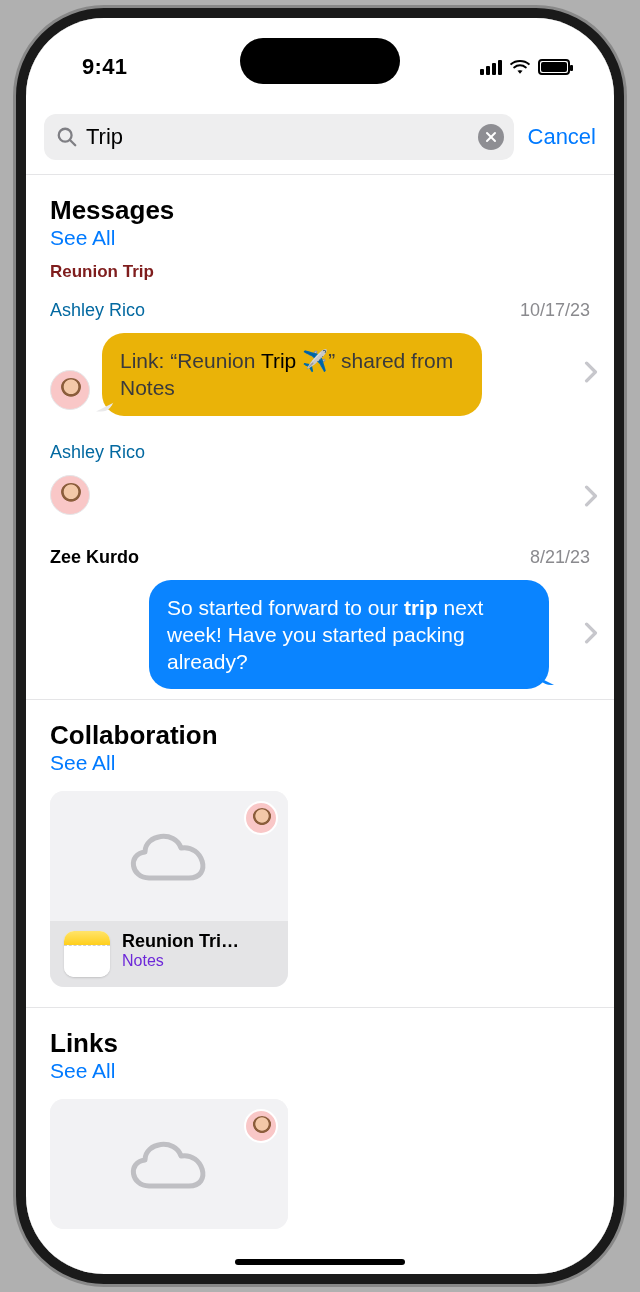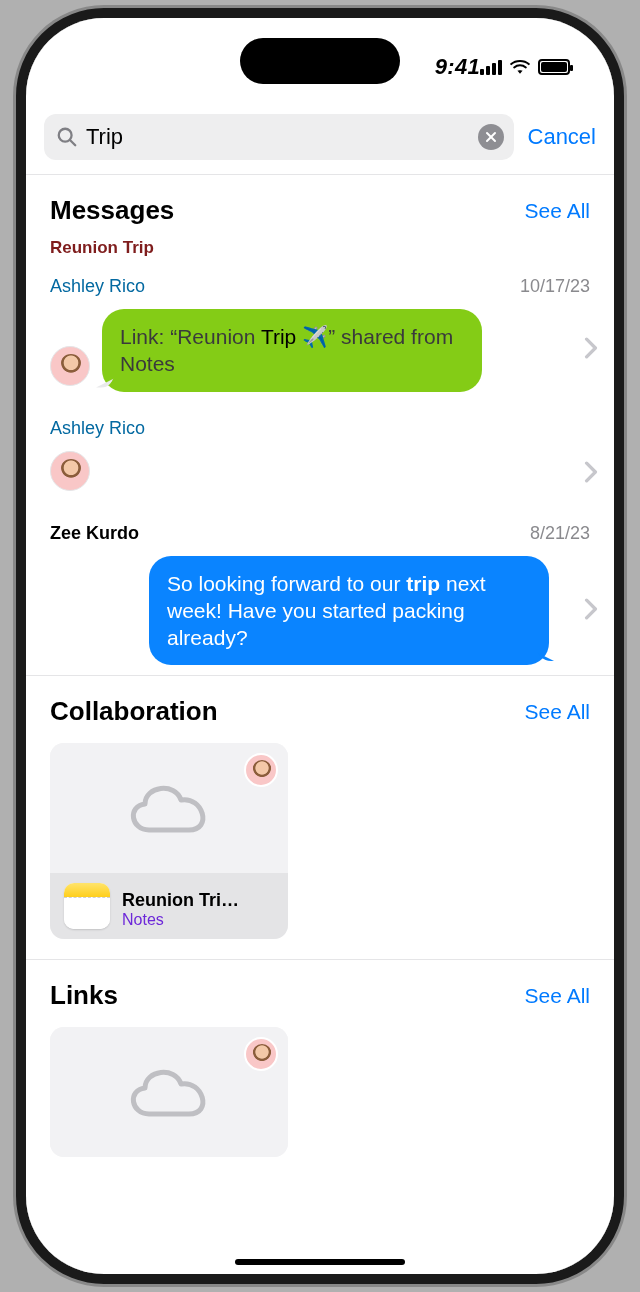--- a/index.html
+++ b/index.html
@@ -22,25 +22,24 @@
     background: #000;
     border-radius: 28px;
     z-index: 20;
   }
   
   .status-bar {
     position: absolute;
     top: 0; left: 0; right: 0;
     height: 78px;
     display: flex;
-    justify-content: flex-end;
+    justify-content: space-between;
     align-items: center;
     padding: 20px 44px 0 56px;
     z-index: 10;
-    font-style: italic;
   }
   .time { font-size: 22px; font-weight: 600; letter-spacing: 0.3px; }
   .status-icons { display: flex; gap: 8px; align-items: center; }
   .signal-bars { display: flex; align-items: flex-end; gap: 2px; height: 16px; }
   .signal-bars span { width: 4px; background: #000; border-radius: 1px; }
   .signal-bars span:nth-child(1){height:6px;} .signal-bars span:nth-child(2){height:9px;}
   .signal-bars span:nth-child(3){height:12px;} .signal-bars span:nth-child(4){height:15px;}
   .wifi { width:20px; height:16px; }
   .battery { width: 32px; height: 16px; border: 2px solid #000; border-radius: 4px; position: relative; }
   .battery::after { content: ""; position: absolute; right:-5px; top:4px; width:3px; height:6px; background:#000; border-radius:1px; }
@@ -74,22 +73,23 @@
     gap: 8px;
   }
   .search-icon { color:#7f7f84; }
   .search-text { flex:1; font-size: 22px; color:#000; }
   .clear-btn { width:26px; height:26px; border-radius:50%; background:#8e8e93; display:flex; align-items:center; justify-content:center; }
   .clear-btn svg { width:12px; height:12px; }
   .cancel-link { color:#007aff; font-size:22px; }
 
   .section { padding: 14px 0 0 0; border-bottom: 1px solid #e5e5e7; }
   .section-header {
-    display:flex; justify-content:space-between; align-items:center;
+    display:flex; justify-content:space-between; 
     padding: 6px 24px 6px 24px;
+    flex-direction: column;
   }
   .section-title { font-size:26px; font-weight:700; }
   .see-all { color:#007aff; font-size:21px; }
 
   .conv-label {
     padding: 6px 24px 2px 24px;
     font-size: 17px;
     font-weight: 700;
     color: #7f1d1d;
   }
@@ -123,21 +123,21 @@
   }
 
   .bubble {
     max-width: 380px;
     border-radius: 22px;
     padding: 14px 18px;
     font-size: 21px;
     line-height: 1.3;
     position:relative;
   }
-  .bubble.grey { background:#84cc16; color:#3a3a3c; }
+  .bubble.grey { background:#eab308; color:#3a3a3c; }
   .bubble.blue { background:#0a84ff; color:#fff; margin-left:auto; max-width:400px; }
   .bubble .hl-dark { font-weight:400; color:#000; }
   .bubble.blue .hl-light { font-weight:600; color:#fff; }
   .tail-right::after {
     content:""; position:absolute; right:-6px; bottom:4px;
     width:18px; height:18px; background:#0a84ff;
     border-bottom-left-radius:14px;
     clip-path: polygon(0 50%, 100% 100%, 30% 100%);
   }
   .tail-left::before {
@@ -173,21 +173,21 @@
     width:34px; height:34px; border-radius:50%;
     background:#f9c7c7; border:2px solid #fff;
   }
   .card-badge::after{
     content:""; position:absolute; left:6px; top:5px; width:20px; height:20px;
     background: radial-gradient(circle at 50% 40%, #f3c8a8 0 40%, #8b5d3b 45% 55%, transparent 60%);
     border-radius:50%;
   }
   .card-bottom {
     background:#e4e4e6;
-    display:flex; align-items:flex-end; gap:12px;
+    display:flex; align-items:flex-start; gap:12px;
     padding: 10px 14px;
   }
   .notes-icon {
     width:46px; height:46px; border-radius:10px; background:#fff;
     display:flex; flex-direction:column; overflow:hidden;
     box-shadow: 0 1px 2px rgba(0,0,0,0.15);
   }
   .notes-icon .nhead { height:14px; background:linear-gradient(#ffe46b,#ffcf1b); }
   .notes-icon .nbody { flex:1; background:#fff; border-top:1px dashed #d0d0d0; }
   .card-labels { min-width:0; }
@@ -282,21 +282,21 @@
               </svg>
           </span>
         </div>
 
         <div class="msg-header">
           <span class="msg-sender" style="color:#000;font-weight:600">Zee Kurdo</span>
           <span class="msg-date">8/21/23</span>
         </div>
         <div class="msg-row" style="padding-left:100px">
           <div class="bubble blue tail-right">
-            <span>So looking forward to our </span><span class="hl-light">trip</span><span> next week! Have you started packing already?</span>
+            <span>So started forward to our </span><span class="hl-light">trip</span><span> next week! Have you started packing already?</span>
           </div>
           <span class="chevron">
             <svg viewBox="0 0 12 20">
                 <polyline points="2,2 10,10 2,18" fill="none" stroke="#c7c7cc" stroke-width="3" stroke-linecap="round" stroke-linejoin="round"></polyline>
               </svg>
           </span>
         </div>
       </div>
 
       <div class="section">

